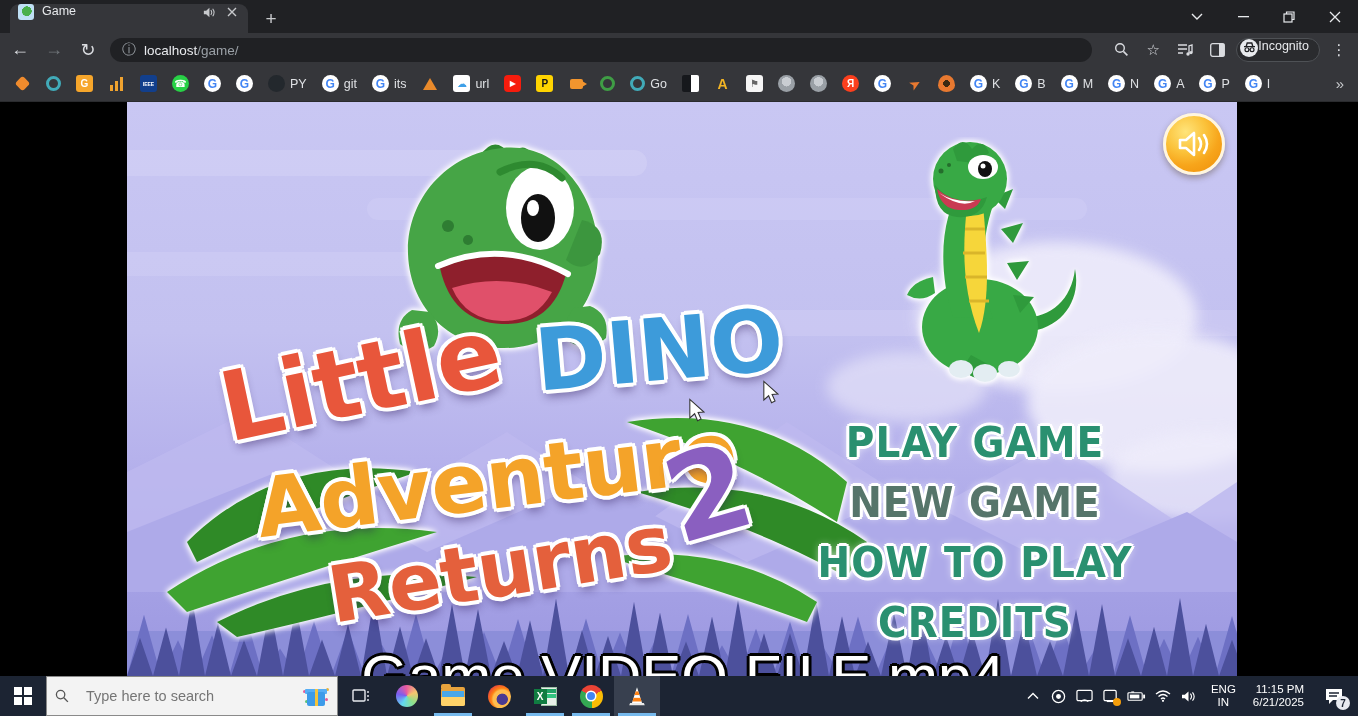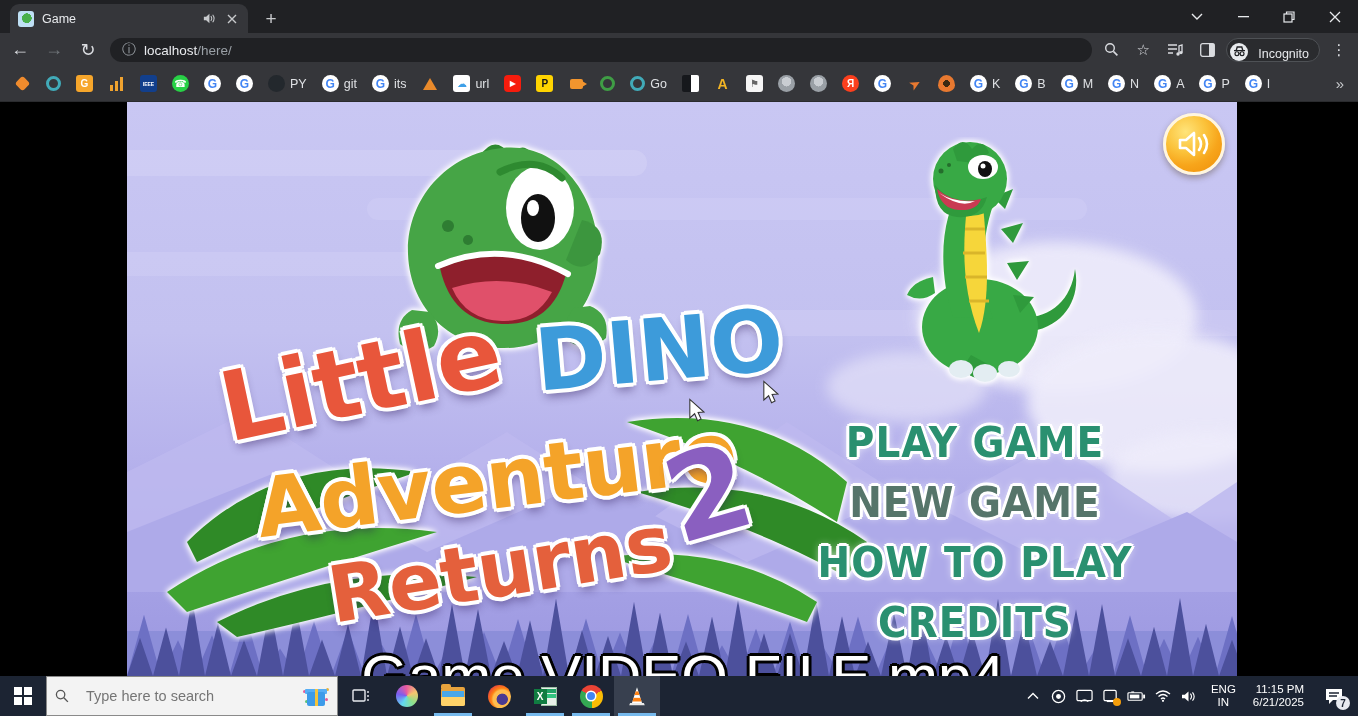--- a/index.html
+++ b/index.html
@@ -2,21 +2,21 @@
 <html><head>
 <meta charset="utf-8">
 <style>
   * { margin:0; padding:0; box-sizing:border-box; }
   html,body { width:1358px; height:716px; overflow:hidden; background:#000;
               font-family:"Liberation Sans","DejaVu Sans",sans-serif; }
 
   
   #tabstrip { position:absolute; left:0; top:0; width:1358px; height:33px; background:#202124; }
   .tab { position:absolute; left:10px; top:4px; width:238px; height:29px; background:#35363a;
-         border-radius:9px 9px 0 0; display:flex; align-items:center; padding:0 8px; gap:8px; }
+         border-radius:9px 9px 0 0; display:flex; align-items:flex-start; padding:0 8px; gap:8px; }
   .favicon { width:16px; height:16px; border-radius:3px; flex:none;
              background:radial-gradient(circle at 55% 45%, #49b04c 0 38%, #bfe0f5 40%),linear-gradient(#cfe8f7,#a9d4ef); }
   .tab-title { color:#e8eaed; font-size:12.5px; flex:1; }
   .tab-ico { width:16px; height:16px; display:flex; align-items:center; justify-content:center; flex:none; }
   .newtab { position:absolute; left:258px; top:6px; width:26px; height:26px; color:#c7c9cc;
             font-size:19px; display:flex; align-items:center; justify-content:center; border-radius:50%; }
   .wincontrols { position:absolute; right:0; top:0; height:33px; display:flex; }
   .wc { width:46px; height:33px; display:flex; align-items:center; justify-content:center; }
 
   #toolbar { position:absolute; left:0; top:33px; width:1358px; height:33px; background:#35363a;
@@ -26,21 +26,21 @@
   .navbtn.dim { color:#70757a; }
   #omnibox { position:absolute; left:110px; top:5px; width:982px; height:24px; background:#202124;
              border-radius:12px; display:flex; align-items:center; padding:0 12px; gap:8px; }
   .url-info { color:#9aa0a6; font-size:14px; }
   .url-host { color:#e8eaed; font-size:13.5px; }
   .url-path { color:#9aa0a6; font-size:13.5px; }
   .tb-right { position:absolute; right:6px; top:0; height:33px; display:flex; align-items:center; gap:6px; }
   .tb-ico { width:26px; height:26px; display:flex; align-items:center; justify-content:center;
             color:#dadce0; font-size:15px; }
   .incog { height:24px; background:#2a2b2e; border:1px solid #4e5155; border-radius:12px;
-           display:flex; align-items:flex-end; gap:10px; padding:0 10px 0 3px; }
+           display:flex; align-items:flex-start; gap:0; padding:0 10px 0 3px; }
   .incog-circle { width:18px; height:18px; border-radius:50%; background:#e8eaed;
                   display:flex; align-items:center; justify-content:center; }
   .incog-label { color:#e8eaed; font-size:12.5px; }
 
   #bookmarksbar { position:absolute; left:0; top:66px; width:1358px; height:36px; background:#35363a;
                   border-bottom:1px solid #2a2b2e; display:flex; align-items:center; padding:0 14px; gap:15px; }
   .bm { display:flex; align-items:center; gap:5px; flex:none; }
   .bm-label { color:#dfe1e4; font-size:12.5px; }
   .bmi { width:17px; height:17px; display:flex; align-items:center; justify-content:center;
          font-size:11px; font-weight:bold; border-radius:3px; }
@@ -150,21 +150,21 @@
   </div>
 </div>
 
 <div id="toolbar">
   <div class="navbtn">←</div>
   <div class="navbtn dim">→</div>
   <div class="navbtn">↻</div>
   <div id="omnibox">
     <span class="url-info">ⓘ</span>
     <span>
-      <span class="url-host">localhost</span><span class="url-path">/here/</span>
+      <span class="url-host">localhost</span><span class="url-path">/game/</span>
     </span>
   </div>
   <div class="tb-right">
     <div class="tb-ico">
       <svg width="15" height="15" viewBox="0 0 15 15">
           <circle cx="6" cy="6" r="4.3" fill="none" stroke="#dadce0" stroke-width="1.4"></circle>
           <path d="M9.4,9.4 L13.4,13.4" stroke="#dadce0" stroke-width="1.6"></path>
         </svg>
     </div>
     <div class="tb-ico">☆</div>

